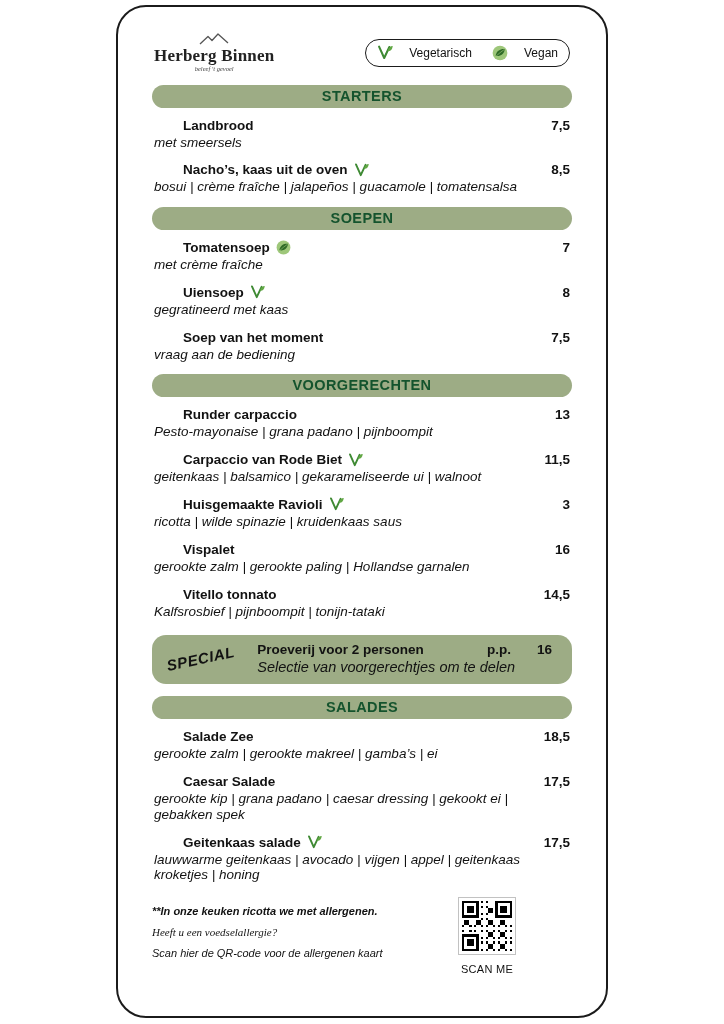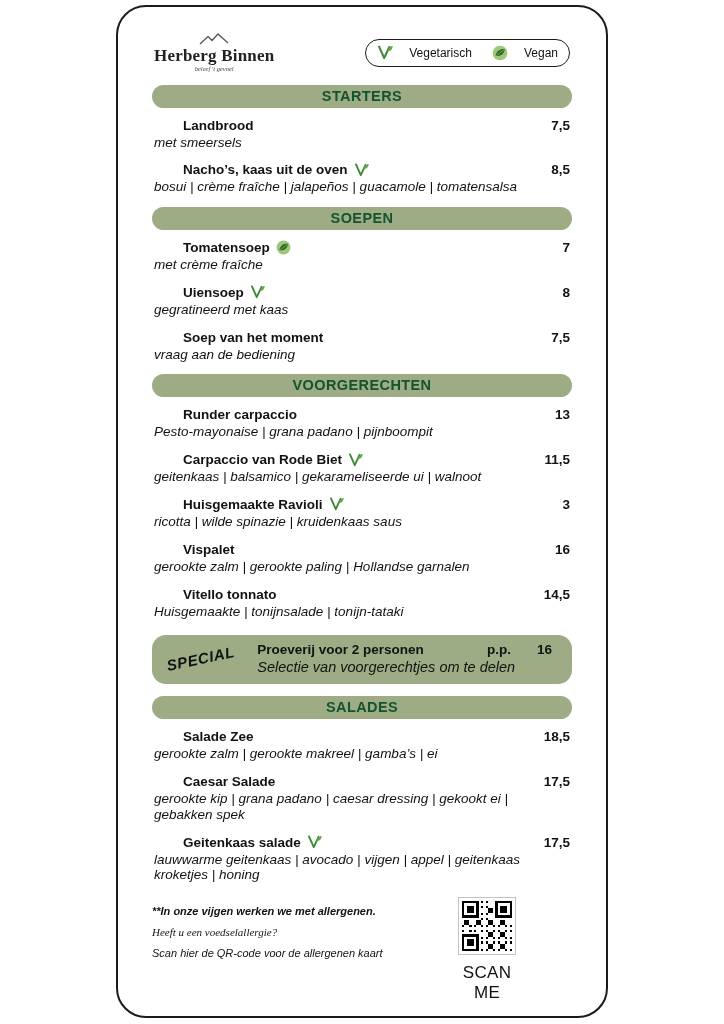--- a/index.html
+++ b/index.html
@@ -53,21 +53,21 @@
   .special-price { margin-left:26px; margin-right:4px; }
   .special-desc { font-style:italic; font-size:14.5px; margin-top:2px; }
   
   .footer { display:flex; align-items:flex-start; margin-top:14px; }
   .foot-lines { flex:1; font-size:11px; font-style:italic; padding-top:8px; }
   .f1 { font-weight:bold; margin-bottom:9px; }
   .f2 { margin-bottom:9px;font-family:Liberation Serif, serif; }
   .qrwrap { width:78px; text-align:center; margin-right:46px; }
   .qrframe { display:inline-block; border:1px solid #c2c2c2; padding:3px; background:#fff; }
   svg.qr { display:block; width:50px; height:50px; shape-rendering:crispEdges; }
-  .qrlabel { font-size:17px; margin-top:4px; letter-spacing:.3px; }
+  .qrlabel { font-size:11px; margin-top:4px; letter-spacing:.3px; }
 </style>
 </head>
 <body>
 
 <div class="card">
 
   <div class="header">
     <div class="logo">
       <svg width="30" height="12" viewBox="0 0 30 12">
         <path d="M1 11 L9 3.5 L13 7.5 L19 1 L29 10" fill="none" stroke="#555" stroke-width="1.3" stroke-linejoin="round"></path>
@@ -208,21 +208,21 @@
     <div class="desc">gerookte zalm | gerookte paling | Hollandse garnalen</div>
   </div>
 
   <div class="item">
     <div class="row">
       <span class="nm">
           <span>Vitello tonnato</span>
         </span>
       <span class="price">14,5</span>
     </div>
-    <div class="desc">Huisgemaakte | tonijnsalade | tonijn-tataki</div>
+    <div class="desc">Kalfsrosbief | pijnboompit | tonijn-tataki</div>
   </div>
 
   <div class="special">
     <div class="special-tag">SPECIAL</div>
     <div class="special-body">
       <div class="special-row">
         <span>Proeverij voor 2 personen</span>
         <span class="special-unit">p.p.</span>
         <span class="special-price">16</span>
       </div>
@@ -261,21 +261,21 @@
           <path d="M13.5 7.5 C14.5 2.5 18.5 1.2 19.8 1.4 C19.6 5.8 16.6 8.4 13.6 7.7 Z" fill="#61a744"></path>
         </svg>
       </span>
       <span class="price">17,5</span>
     </div>
     <div class="desc">lauwwarme geitenkaas | avocado | vijgen | appel | geitenkaas kroketjes | honing</div>
   </div>
 
   <div class="footer">
     <div class="foot-lines">
-      <div class="f1">**In onze vijgen werken we met allergenen.</div>
+      <div class="f1">**In onze keuken ricotta we met allergenen.</div>
       <div class="f2">Heeft u een voedselallergie?</div>
       <div class="f3">Scan hier de QR-code voor de allergenen kaart</div>
     </div>
     <div class="qrwrap">
       <span class="qrframe">
         <svg class="qr" viewBox="0 0 21 21">
             <rect x="8" y="0" width="1" height="1" fill="#000"></rect>
             <rect x="10" y="0" width="1" height="1" fill="#000"></rect>
             <rect x="8" y="2" width="1" height="1" fill="#000"></rect>
             <rect x="10" y="2" width="1" height="1" fill="#000"></rect>

